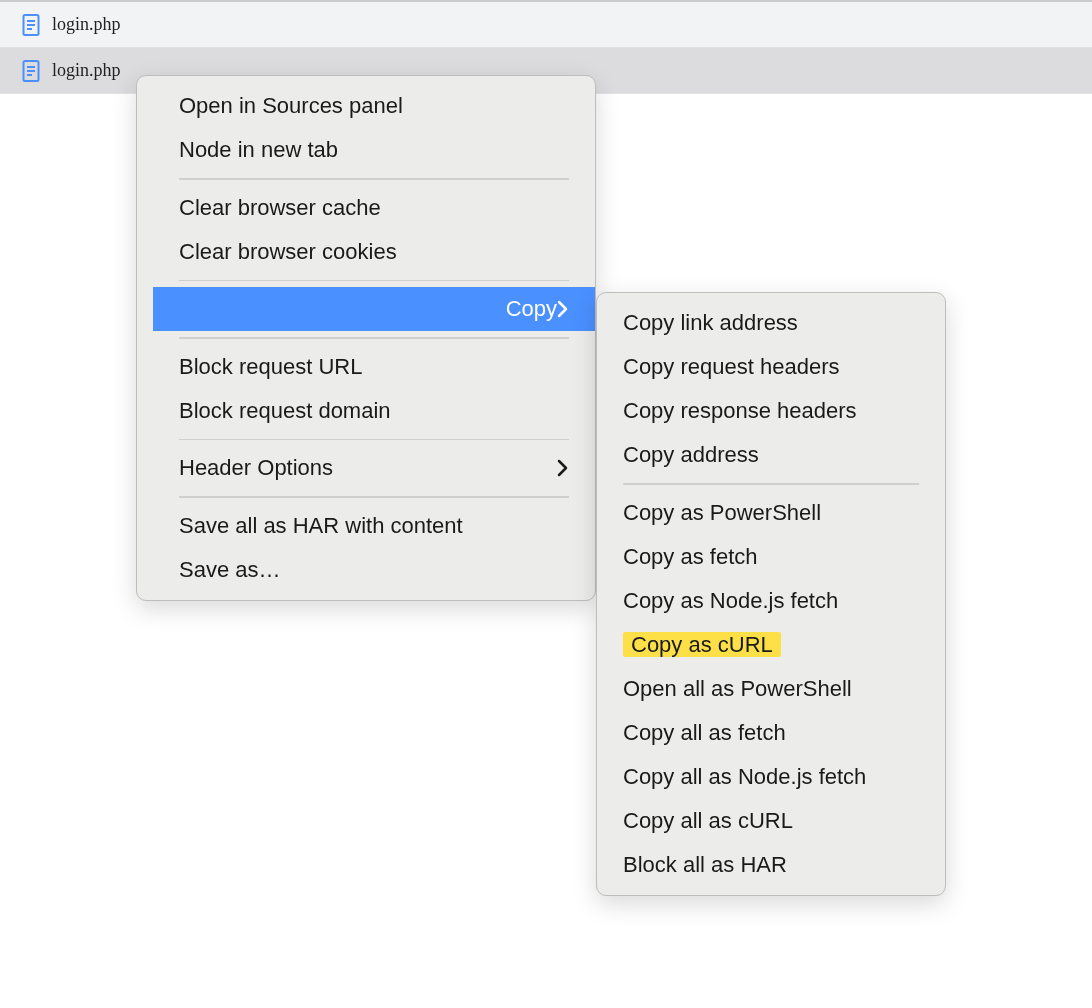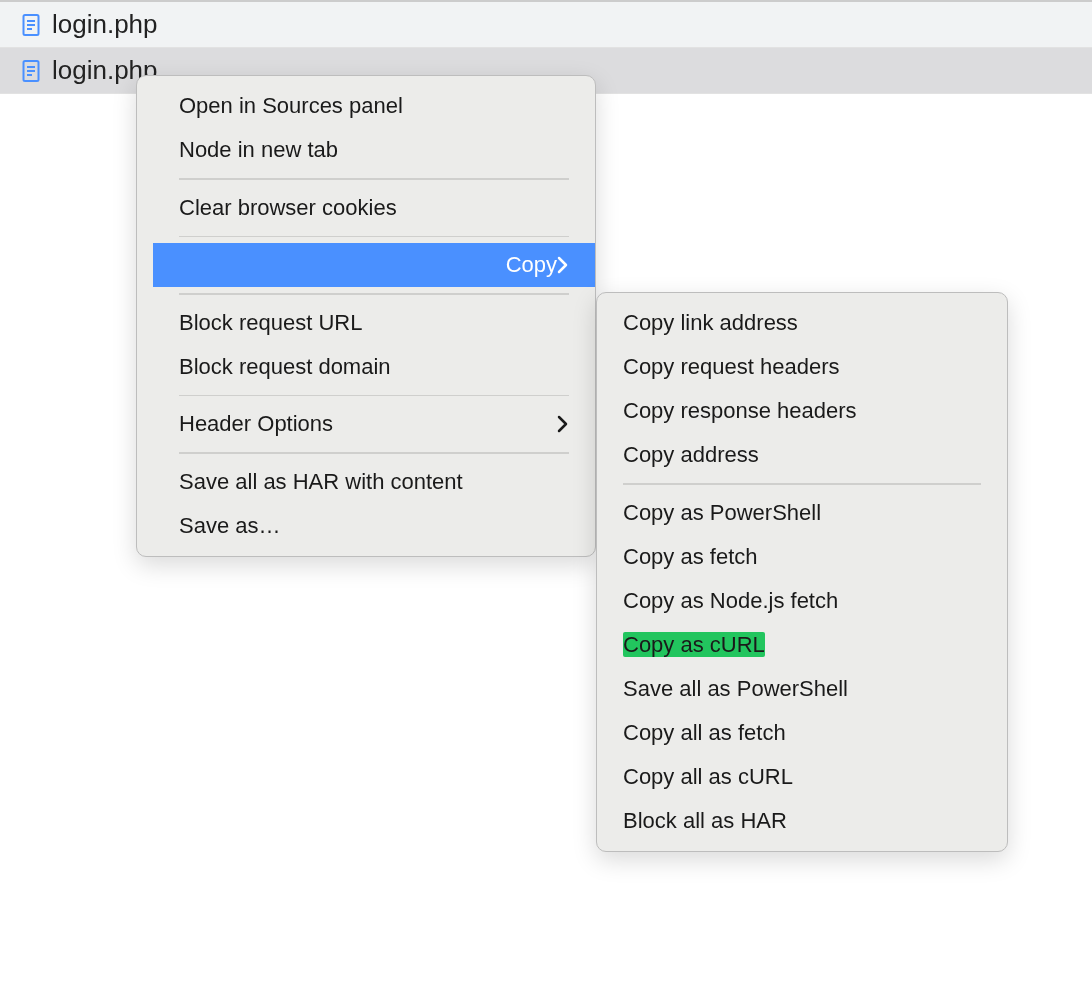--- a/index.html
+++ b/index.html
@@ -33,62 +33,63 @@
     .row.alt1 {
       background: #dcdcde;
     }
     .file-icon {
       width: 18px;
       height: 22px;
       flex-shrink: 0;
     }
     .file-label {
       color: #222;
-      font-size: 26px;
+      font-size: 18px;
+      font-family: Liberation Serif, serif;
     }
     .context-menu {
       position: absolute;
       background: #ececea;
       border: 1px solid #bdbdbd;
       border-radius: 10px;
       box-shadow: 0 8px 24px rgba(0,0,0,0.15);
       padding: 8px 0;
     }
     .menu1 {
       left: 136px;
       top: 75px;
       width: 460px;
       padding-left: 16px;
     }
     .menu2 {
       left: 596px;
       top: 292px;
-      width: 412px;
+      width: 350px;
     }
     .menu-item {
       display: flex;
       align-items: center;
       justify-content: space-between;
       height: 44px;
       padding: 0 26px;
       color: #1a1a1a;
       cursor: default;
     }
     .menu-item.highlighted {
       background: #4a90ff;
       color: #ffffff;
       justify-content: flex-end;
     }
     .menu-item .label-wrap {
       display: inline;
     }
     .menu-item .hl-text {
-      background: #22c55e;
+      background: #fde047;
       color: #1a1a1a;
-      padding: 0 0;
+      padding: 0 8px;
       border-radius: 2px;
     }
     .menu-sep {
       height: 1.5px;
       background: #cfcfcd;
       margin: 6px 26px;
     }
     .chevron {
       width: 12px;
       height: 18px;
@@ -130,20 +131,23 @@
   <div class="menu-item">
     <span>Open in Sources panel</span>
   </div>
   <div class="menu-item">
     <span>Node in new tab</span>
   </div>
 
   <div class="menu-sep"></div>
 
   <div class="menu-item">
+    <span>Clear browser cache</span>
+  </div>
+  <div class="menu-item">
     <span>Clear browser cookies</span>
   </div>
 
   <div class="menu-sep"></div>
 
   <div class="menu-item highlighted">
     <span>Copy</span>
     <span class="chevron">
       <svg viewBox="0 0 12 18" width="12" height="18">
         <polyline points="2,2 9,9 2,16" fill="none" stroke="#ffffff" stroke-width="2.5" stroke-linecap="round" stroke-linejoin="round"></polyline>
@@ -203,24 +207,27 @@
   <div class="menu-item">
     <span>Copy as fetch</span>
   </div>
   <div class="menu-item">
     <span>Copy as Node.js fetch</span>
   </div>
   <div class="menu-item">
     <span class="label-wrap"><span class="hl-text">Copy as cURL</span></span>
   </div>
   <div class="menu-item">
-    <span>Save all as PowerShell</span>
+    <span>Open all as PowerShell</span>
   </div>
   <div class="menu-item">
     <span>Copy all as fetch</span>
   </div>
   <div class="menu-item">
+    <span>Copy all as Node.js fetch</span>
+  </div>
+  <div class="menu-item">
     <span>Copy all as cURL</span>
   </div>
   <div class="menu-item">
     <span>Block all as HAR</span>
   </div>
 </div>
 
 </body></html>

